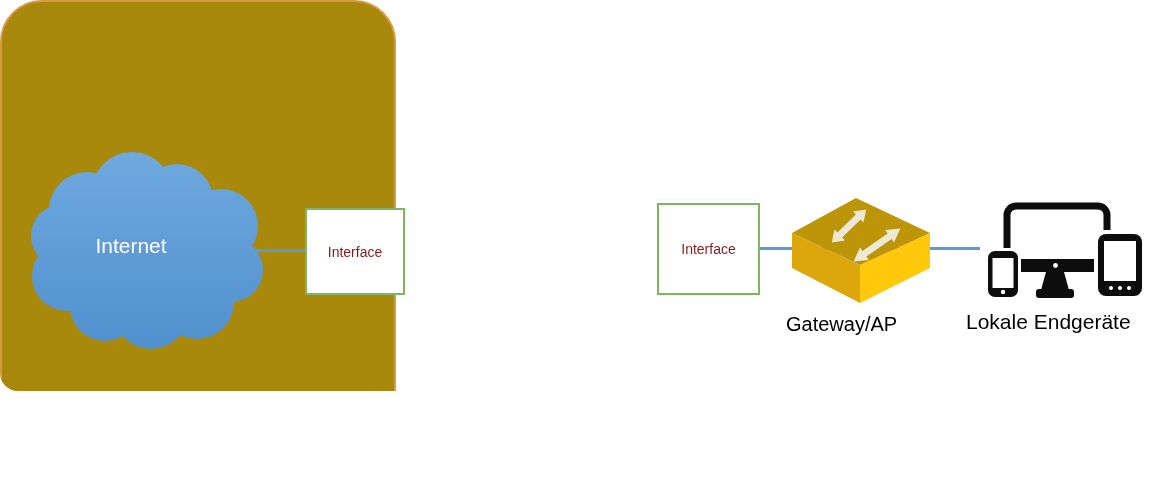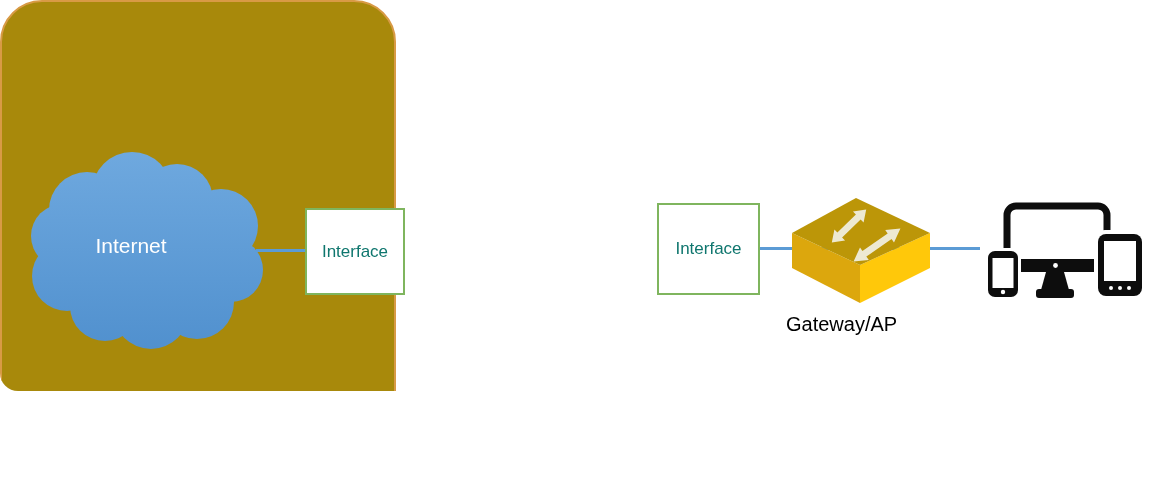--- a/index.html
+++ b/index.html
@@ -16,21 +16,21 @@
   #appliance{
     left:333px;top:23px;width:396px;height:439px;
     background:#A8890B;border:2px solid #D89A45;border-radius:42px;
     box-sizing:border-box;color:#ffffff;text-align:center;
   }
   #appliance-title{position:absolute;left:0;top:150px;width:100%;font-size:20px;}
   #appliance-features{position:absolute;left:0;top:209px;width:100%;font-size:20px;line-height:26px;}
   .iface{
     position:absolute;background:#ffffff;border:2px solid #7FB55E;
     box-sizing:border-box;display:flex;align-items:center;justify-content:center;
-    color:#0f766e;font-size:17px;
+    color:#7f1d1d;font-size:14px;
   }
   #iface-left{left:305px;top:208px;width:100px;height:87px;}
   #iface-right{left:657px;top:203px;width:103px;height:92px;}
   #conn-1{left:256px;top:249px;width:51px;}
   #conn-2{left:758px;top:247px;width:222px;}
   .icon-label{
     position:absolute;text-align:left;color:#000000;
   }
   #gateway-label{left:786px;top:313px;width:160px;font-size:20px;}
   #devices-label{left:966px;top:310px;width:192px;font-size:21px;}
@@ -116,14 +116,15 @@
     </g>
     <g>
       <rect x="114" y="33" width="52" height="70" rx="11" fill="#ffffff"></rect>
       <rect x="118" y="37" width="44" height="62" rx="8" fill="#0d0d0d"></rect>
       <rect x="124" y="44" width="32" height="40" fill="#ffffff"></rect>
       <circle cx="131" cy="91" r="2" fill="#ffffff"></circle>
       <circle cx="140" cy="91" r="2" fill="#ffffff"></circle>
       <circle cx="149" cy="91" r="2" fill="#ffffff"></circle>
     </g>
   </svg>
+  <div id="devices-label" class="icon-label">Lokale Endgeräte</div>
 
 </div>
 
 </body></html>

